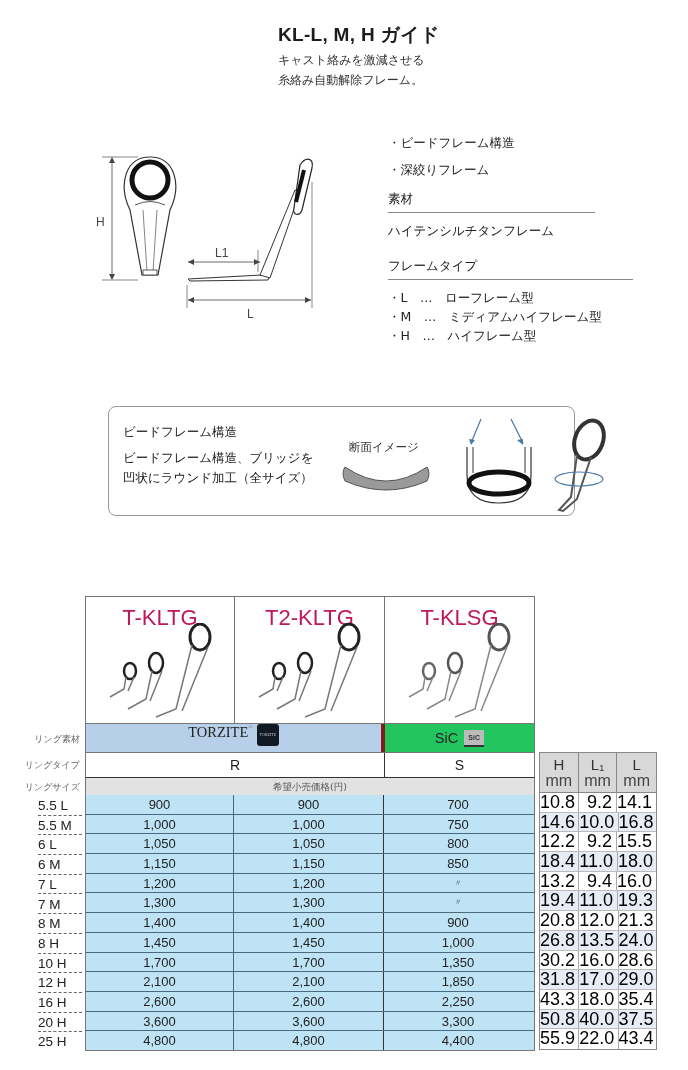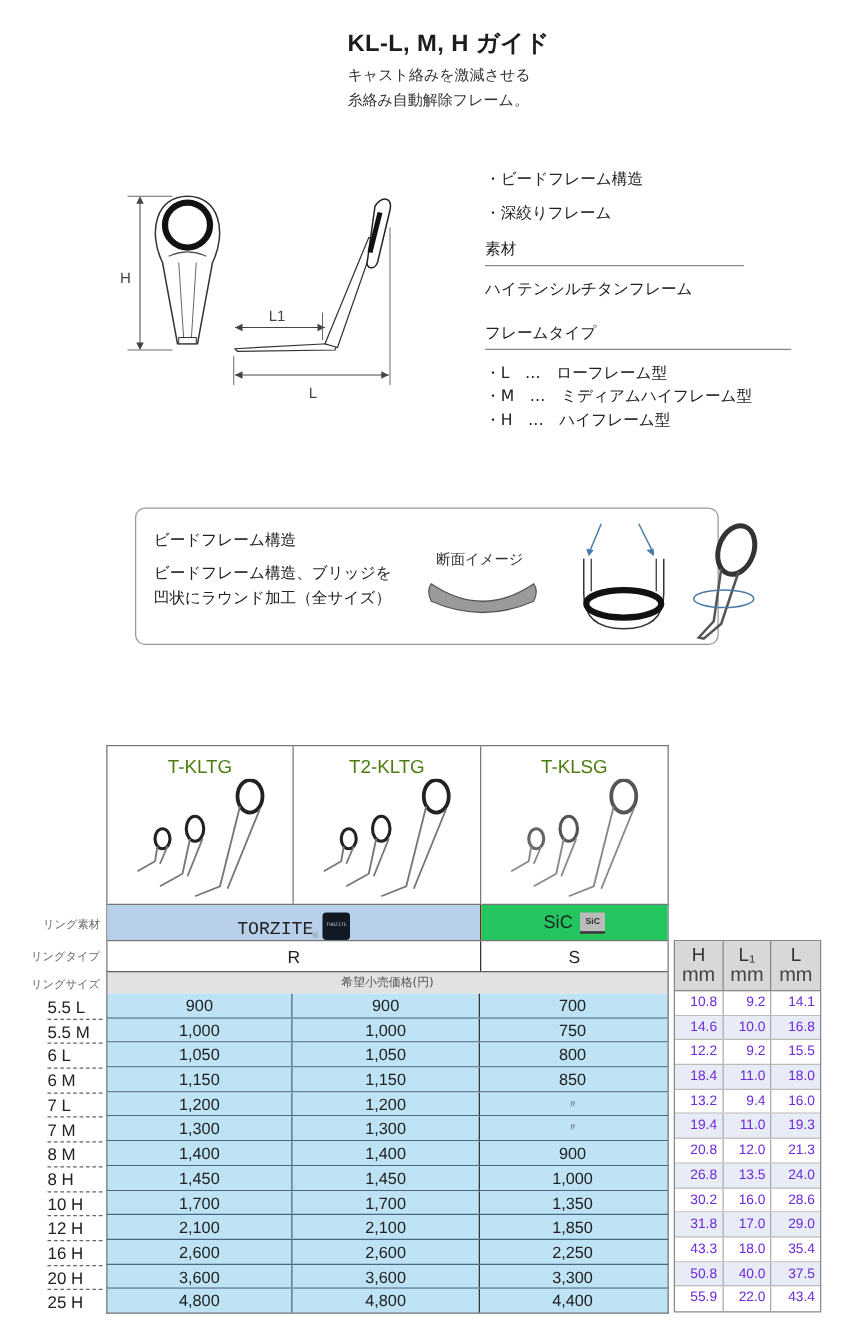--- a/index.html
+++ b/index.html
@@ -25,27 +25,27 @@
   .cross-label { position: absolute; left: 240px; top: 33px; font-size: 11.5px; color: #333; }
   .cross-svg { position: absolute; left: 232px; top: 52px; }
   .ring-svg { position: absolute; left: 350px; top: 8px; }
   .guide-svg { position: absolute; left: 440px; top: 8px; }
 
   
   .tbl { position: absolute; left: 85px; top: 596px; width: 450px; }
   .prod-row { display: flex; height: 127px; border: 1px solid #777; border-bottom: none; }
   .prod { border-right: 1px solid #777; position: relative; text-align: center; }
   .prod:last-child { border-right: none; }
-  .prod-name { display: block; margin-top: 8px; font-size: 15px; font-family: "Liberation Sans", sans-serif; color: #4d7c0f; }
+  .prod-name { display: block; margin-top: 8px; font-size: 22px; font-family: "Liberation Sans", sans-serif; color: #be185d; }
   .prod svg { position: absolute; left: 14px; top: 26px; }
   .p1 { width: 149px; } .p2 { width: 150px; } .p3 { width: 149px; }
 
   .row { display: flex; height: 28px; align-items: center; }
   .mat-row { height: 30px; border: 1px solid #777; border-top: 1px solid #777; }
-  .mat-torz { width: 299px; height: 100%; background: #b7cfe9; display:flex; align-items:flex-end; justify-content:center; font-size: 14.5px; font-family: Liberation Mono, monospace; border-right: 1px solid #7f1d1d; }
+  .mat-torz { width: 299px; height: 100%; background: #b7cfe9; display:flex; align-items:flex-start; justify-content:center; font-size: 14.5px; font-family: Liberation Serif, serif; border-right: 4px solid #7f1d1d; }
   .mat-sic { width: 149px; height: 100%; background: #22c55e; display:flex; align-items:center; justify-content:center; font-size: 14.5px; font-family: "Liberation Sans", sans-serif; }
   .torz-logo { display:inline-block; width: 22px; height: 22px; background: #111a24; border-radius: 3px; margin-left: 4px; color: #ccc; font-size: 4px; text-align:center; line-height: 22px; }
   .reg { font-size: 6px; vertical-align: sub; color: #888; }
   .sic-logo { display:inline-block; width: 20px; height: 17px; background: #bbb; margin-left: 6px; font-size: 7px; font-weight: bold; color:#333; text-align:center; line-height: 15px; border-bottom: 2px solid #333; }
 
   .type-row { height: 25px; border-left: 1px solid #777; border-right: 1px solid #777; border-bottom: 1px solid #333; }
   .type-r { width: 299px; text-align: center; border-right: 1px solid #333; height: 100%; line-height: 24px; font-size: 14px; font-family: "Liberation Sans", sans-serif; }
   .type-s { width: 149px; text-align: center; font-size: 14px; line-height: 24px; font-family: "Liberation Sans", sans-serif; }
 
   .price-head { height: 17px; background: #e2e2e2; border-left: 1px solid #777; border-right: 1px solid #777; text-align: center; font-size: 9.5px; color: #555; line-height: 17px; }
@@ -61,21 +61,21 @@
   .labels { position: absolute; left: 0; width: 82px; }
   .lab-small { position: absolute; right: 2px; font-size: 9px; color: #666; white-space: nowrap; }
   .size-lab { position: absolute; left: 38px; width: 44px; height: 19.7px; border-bottom: 1px dashed #666; font-size: 13.5px; font-family: "Liberation Sans", sans-serif; color: #222; line-height: 19px; text-align: left; }
 
   
   .dim { position: absolute; left: 539px; top: 752px; width: 118px; border: 1px solid #888; font-family: "Liberation Sans", sans-serif; }
   .dim-head { display: flex; height: 40px; background: #d8d8d8; border-bottom: 1px solid #888; }
   .dim-head div { width: 39.3px; text-align: center; border-right: 1px solid #888; font-size: 15px; color: #333; line-height: 16px; padding-top: 4px; }
   .dim-head div:last-child { border-right: none; }
   .dim-head small { display:block; font-size: 16px; color:#444; }
-  .drow { display: flex; height: 19.7px; border-bottom: 1px solid #bbb; font-size: 11px; color: #6d28d9; }
+  .drow { display: flex; height: 19.7px; border-bottom: 1px solid #bbb; font-size: 18px; color: #000000; }
   .drow:last-child { border-bottom: none; }
   .drow.alt { background: #e7ecf6; }
   .drow span { width: 39.3px; text-align: right; padding-right: 4px; border-right: 1px solid #aaa; line-height: 19px; }
   .drow span:last-child { border-right: none; }
 </style>
 </head>
 <body>
 
 <div class="title">KL-L, M, H ガイド</div>
 <div class="subtitle sub1">キャスト絡みを激減させる</div>

